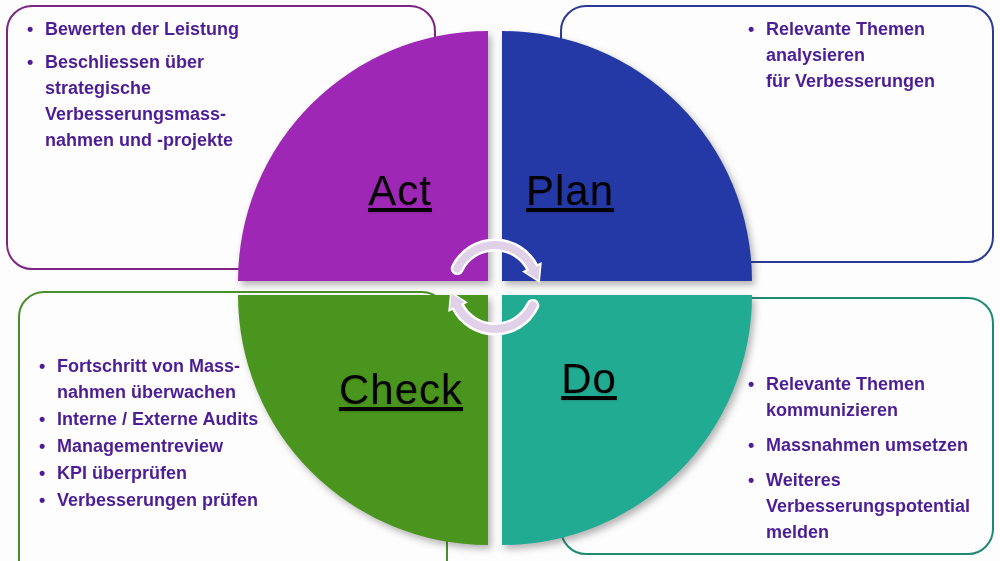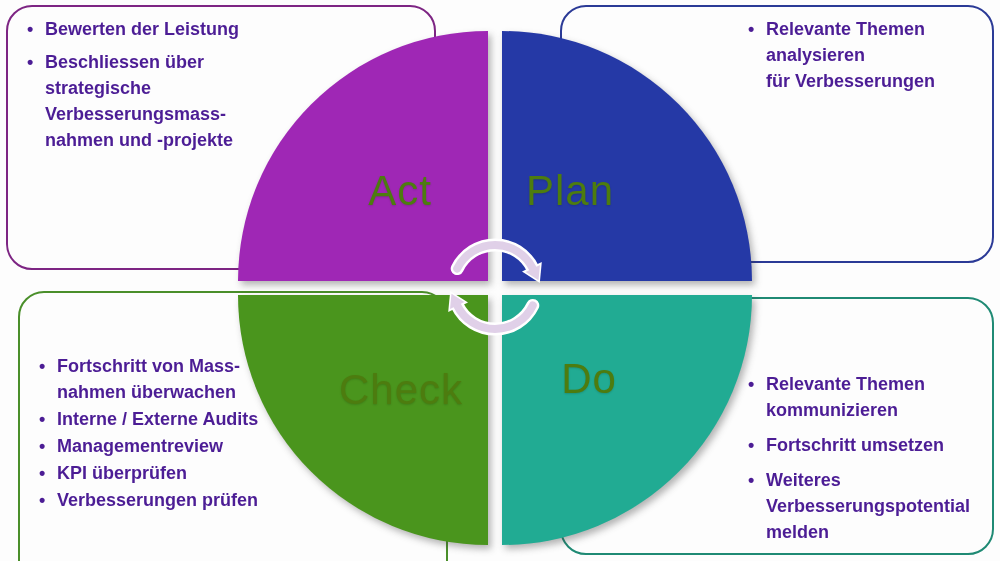--- a/index.html
+++ b/index.html
@@ -31,23 +31,23 @@
 
   
   #cycle{position:absolute;left:238px;top:31px;width:514px;height:514px;z-index:2;}
   .quad{position:absolute;width:250px;height:250px;
     box-shadow:3px 4px 7px rgba(60,60,60,0.38);}
   #q-act{left:0;top:0;border-radius:100% 0 0 0;}
   #q-plan{left:264px;top:0;border-radius:0 100% 0 0;}
   #q-check{left:0;top:264px;border-radius:0 0 0 100%;}
   #q-do{left:264px;top:264px;border-radius:0 0 100% 0;}
 
-  .q-label{position:absolute;z-index:3;color:#4d7c0f;font-size:42px;
+  .q-label{position:absolute;z-index:3;color:#000000;font-size:42px;
     font-weight:400;letter-spacing:1px;transform:translate(-50%,-50%);
-    text-shadow:0 1px 2px rgba(0,0,0,0.15);}
+    text-shadow:0 1px 2px rgba(0,0,0,0.15);text-decoration:underline;}
   #label-act{left:400px;top:191px;}
   #label-plan{left:570px;top:191px;text-align:right;}
   #label-check{left:401px;top:379px;margin-top:11px;}
   #label-do{left:589px;top:379px;}
 
   #center-icon{position:absolute;left:443px;top:235px;width:104px;height:104px;z-index:4;}
 </style>
 </head>
 <body>
 
@@ -77,21 +77,21 @@
     <li class="note">Managementreview</li>
     <li class="note">KPI überprüfen</li>
     <li class="note">Verbesserungen prüfen</li>
   </ul>
 </div>
 
 <div class="note-box" id="box-do" style="border-color: rgb(31, 138, 116);">
   <ul class="notes">
     <li class="note">Relevante Themen
 kommunizieren</li>
-    <li class="note">Fortschritt umsetzen</li>
+    <li class="note">Massnahmen umsetzen</li>
     <li class="note">Weiteres
 Verbesserungspotential
 melden</li>
   </ul>
 </div>
 
 <div id="cycle">
   <div class="quad" id="q-act" style="background-color: rgb(159, 39, 181);"></div>
   <div class="quad" id="q-plan" style="background-color: rgb(37, 57, 166);"></div>
   <div class="quad" id="q-check" style="background-color: rgb(74, 149, 29);"></div>

